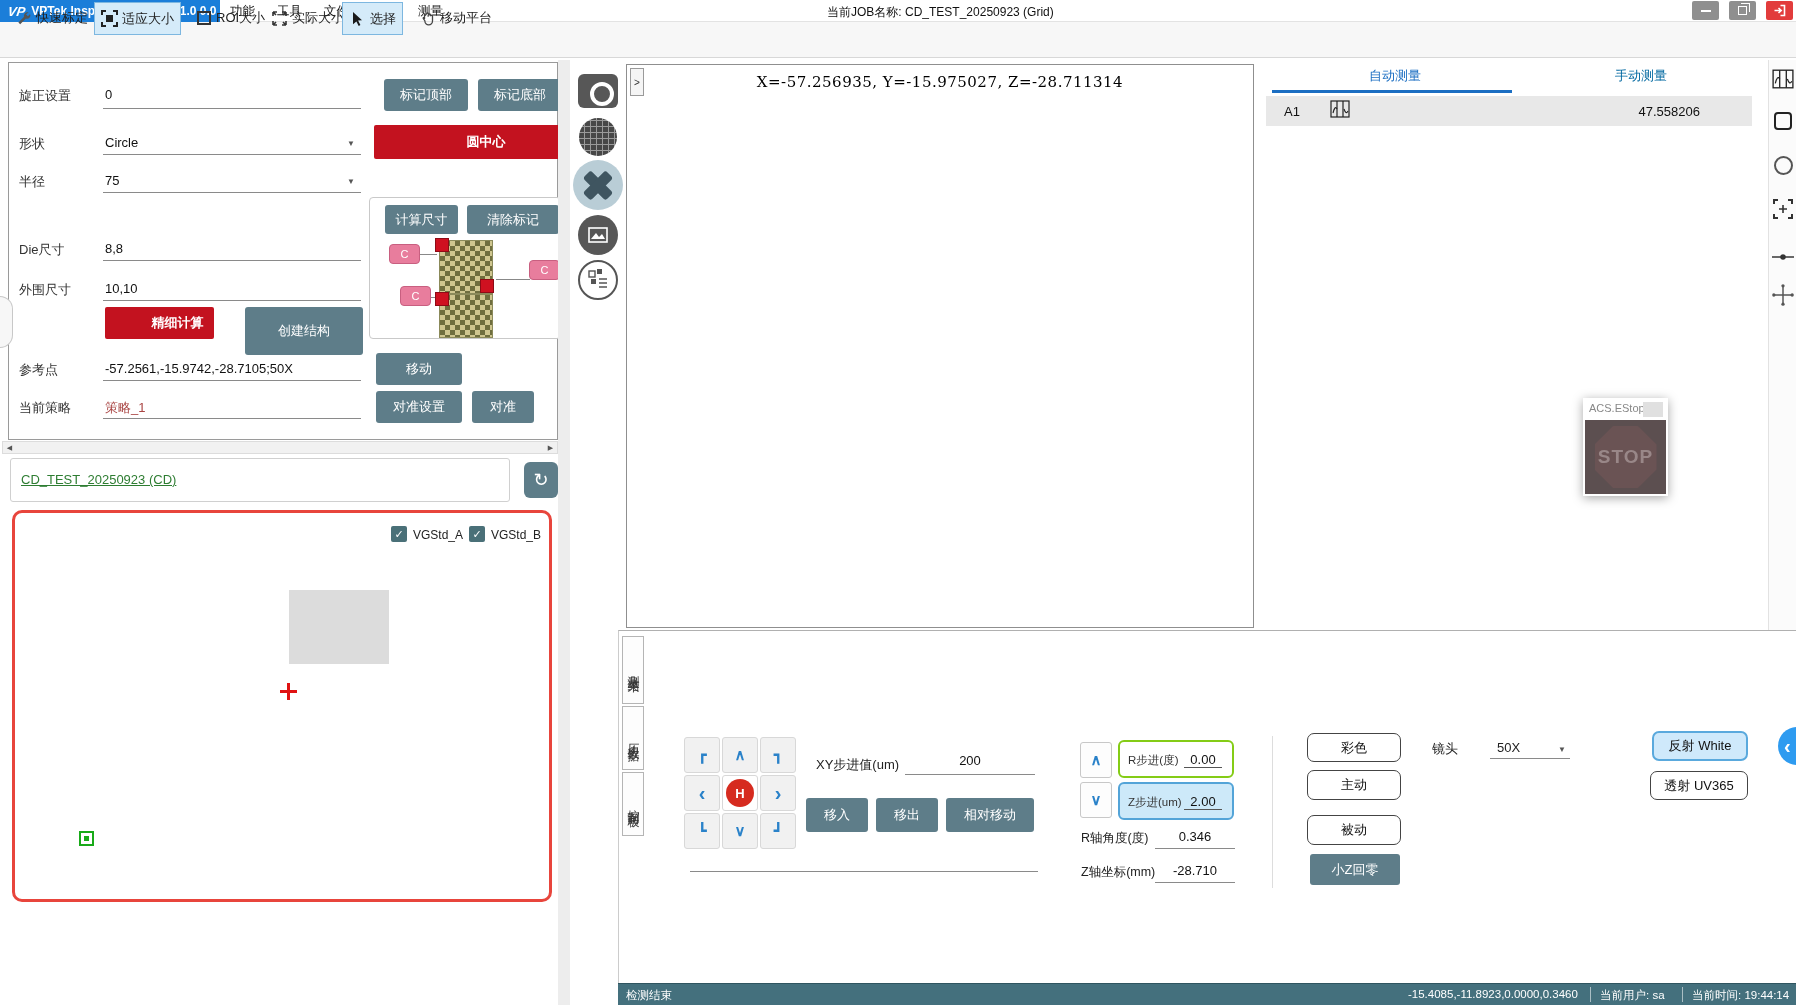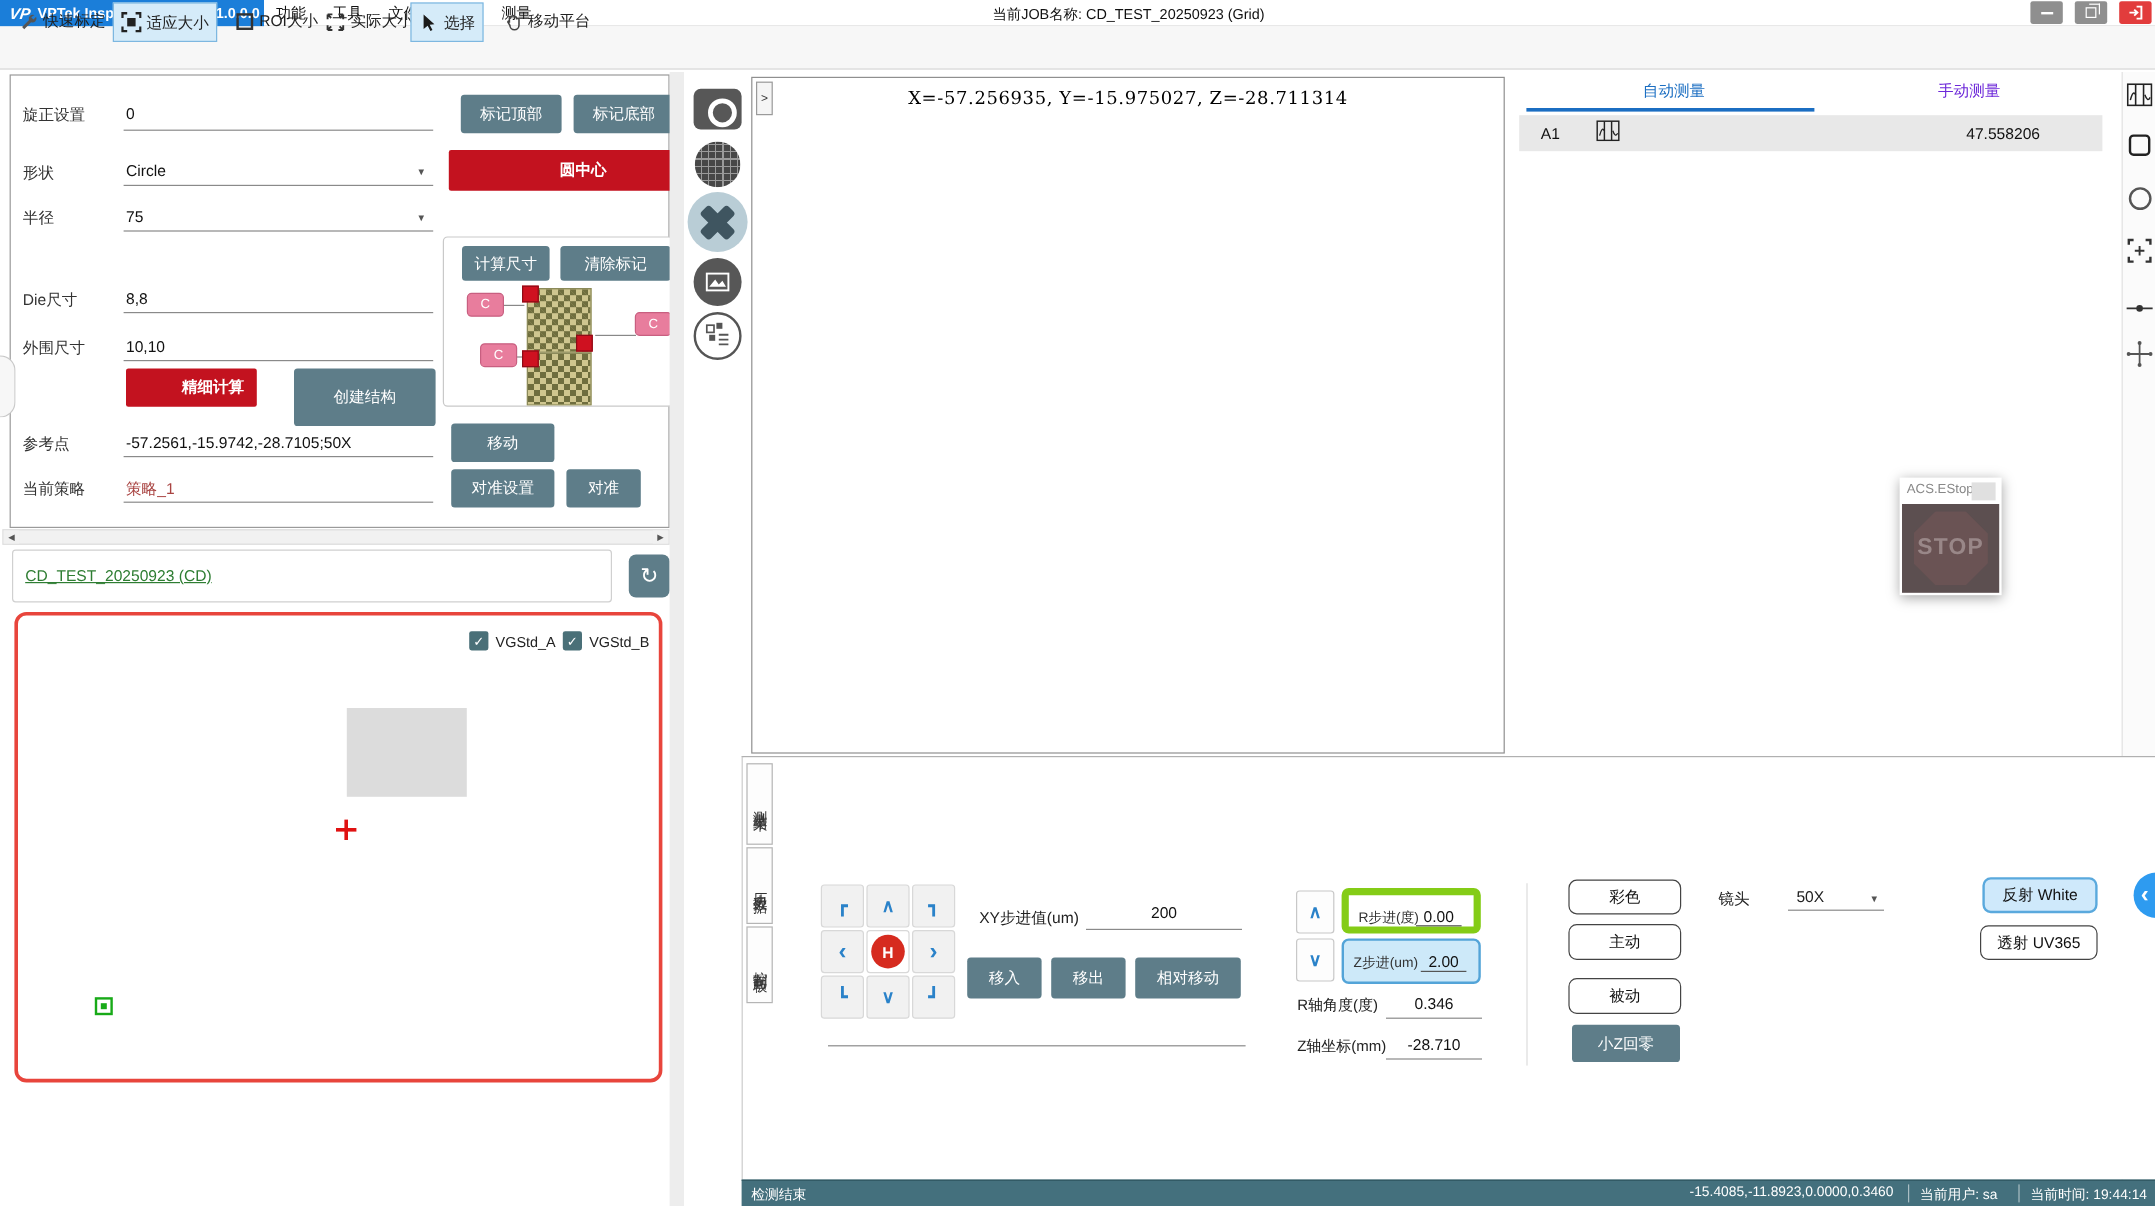--- a/index.html
+++ b/index.html
@@ -87,21 +87,21 @@
   
   .estop { left:1583px; top:398px; width:85px; height:98px; background:#fff; box-shadow:0 2px 10px rgba(0,0,0,.35); }
   .estop-title { position:absolute; left:6px; top:4px; font-size:11px; color:#888; }
   .estop-btn { position:absolute; right:5px; top:4px; width:20px; height:15px; background:#e0e0e0; }
   .estop-body { position:absolute; left:2px; top:22px; width:81px; height:74px; background:#5c4f50; display:flex; align-items:center; justify-content:center; }
   .octagon { width:62px; height:62px; background:#6a5354; clip-path:polygon(30% 0,70% 0,100% 30%,100% 70%,70% 100%,30% 100%,0 70%,0 30%); display:flex; align-items:center; justify-content:center; }
   .stop-text { color:rgba(200,188,188,.5); font-size:19px; font-weight:bold; letter-spacing:1px; }
 
   
   .meas-panel { left:1262px; top:60px; width:496px; height:568px; background:#fff; }
-  .mtab { position:absolute; top:2px; width:246px; height:28px; text-align:center; font-size:13px; line-height:28px; color:#6d28d9; }
+  .mtab { position:absolute; top:2px; width:246px; height:28px; text-align:center; font-size:13px; line-height:28px; color:#0369a1; }
   .mtab.active { color:#1b6ec2; }
   .mtab-underline { position:absolute; left:10px; top:30px; width:240px; height:3px; background:#1b6ec2; }
   .mrow { position:absolute; left:4px; top:36px; width:486px; height:30px; background:#e8e8e8; display:flex; align-items:center; }
   .mrow-id { font-size:13px; color:#111; margin-left:18px; }
   .mrow-icon { margin-left:30px; }
   .mrow-val { margin-left:auto; margin-right:52px; font-size:13px; color:#111; }
 
   
   .right-col { left:1768px; top:60px; width:28px; height:945px; background:#fbfbfb; border-left:1px solid #e2e2e2; }
   .rc-icon { position:absolute; left:3px; width:22px; height:22px; display:flex; align-items:center; justify-content:center; }
@@ -111,21 +111,21 @@
   
   .bottom-panel { left:618px; top:630px; width:1178px; height:353px; background:#fff; border-top:1px solid #b0b0b0; border-left:1px solid #ccc; }
   .vtab { position:absolute; left:4px; width:22px; border:1px solid #b5b5b5; background:#fdfdfd; color:#333; font-size:12px;
           writing-mode:vertical-lr; text-orientation:upright; display:flex; align-items:center; justify-content:center; letter-spacing:2px; }
   .nav-cell { position:absolute; width:36px; height:36px; background:#f1f1f1; border:1px solid #d8d8d8; border-radius:3px; display:flex; align-items:center; justify-content:center; color:#2a82c9; font-weight:bold; }
   .nav-corner { font-family:"DejaVu Sans Mono",monospace; font-size:15px; }
   .nav-chev { font-size:15px; }
   .home-btn { position:absolute; width:28px; height:28px; border-radius:50%; background:#d62b1f; color:#fff; font-size:13px; font-weight:bold; display:flex; align-items:center; justify-content:center; }
   .clabel { position:absolute; font-size:13px; color:#222; white-space:nowrap; }
   .cvalue { position:absolute; font-size:13px; color:#111; text-align:center; }
-  .stepbox { position:absolute; width:116px; height:38px; border:6px solid #84cc16; border-radius:6px; background:#fff; }
+  .stepbox { position:absolute; width:116px; height:38px; border:2px solid #84cc16; border-radius:6px; background:#fff; }
   .stepbox.hl { background:#cde9f9; border:2px solid #53a4d8; }
   .stepbox .lbl { position:absolute; left:8px; top:11px; font-size:11.5px; color:#333; }
   .stepbox .val { position:absolute; right:10px; top:10px; width:38px; text-align:center; font-size:13px; color:#111; border-bottom:1px solid #555; }
   .chevbtn { position:absolute; width:32px; height:36px; background:#fdfdfd; border:1px solid #c8c8c8; border-radius:3px; color:#2a82c9; font-size:15px; font-weight:bold; display:flex; align-items:center; justify-content:center; }
   .btn-outline { position:absolute; background:#fff; border:1.5px solid #444; border-radius:7px; font-size:13px; color:#111; display:flex; align-items:center; justify-content:center; }
   .btn-outline.hl { background:#cfe9fb; border:2px solid #5aa9dd; }
   .edge-circle { position:absolute; left:1778px; top:727px; width:38px; height:38px; border-radius:50%; background:#2e9bf0; color:#fff; font-size:20px; font-weight:bold; display:flex; align-items:center; padding-left:6px; }
 
   
   .statusbar { left:618px; top:983px; width:1178px; height:22px; background:#44707d; border-top:1px solid #2f5560; color:#fff; font-size:11.5px; }

